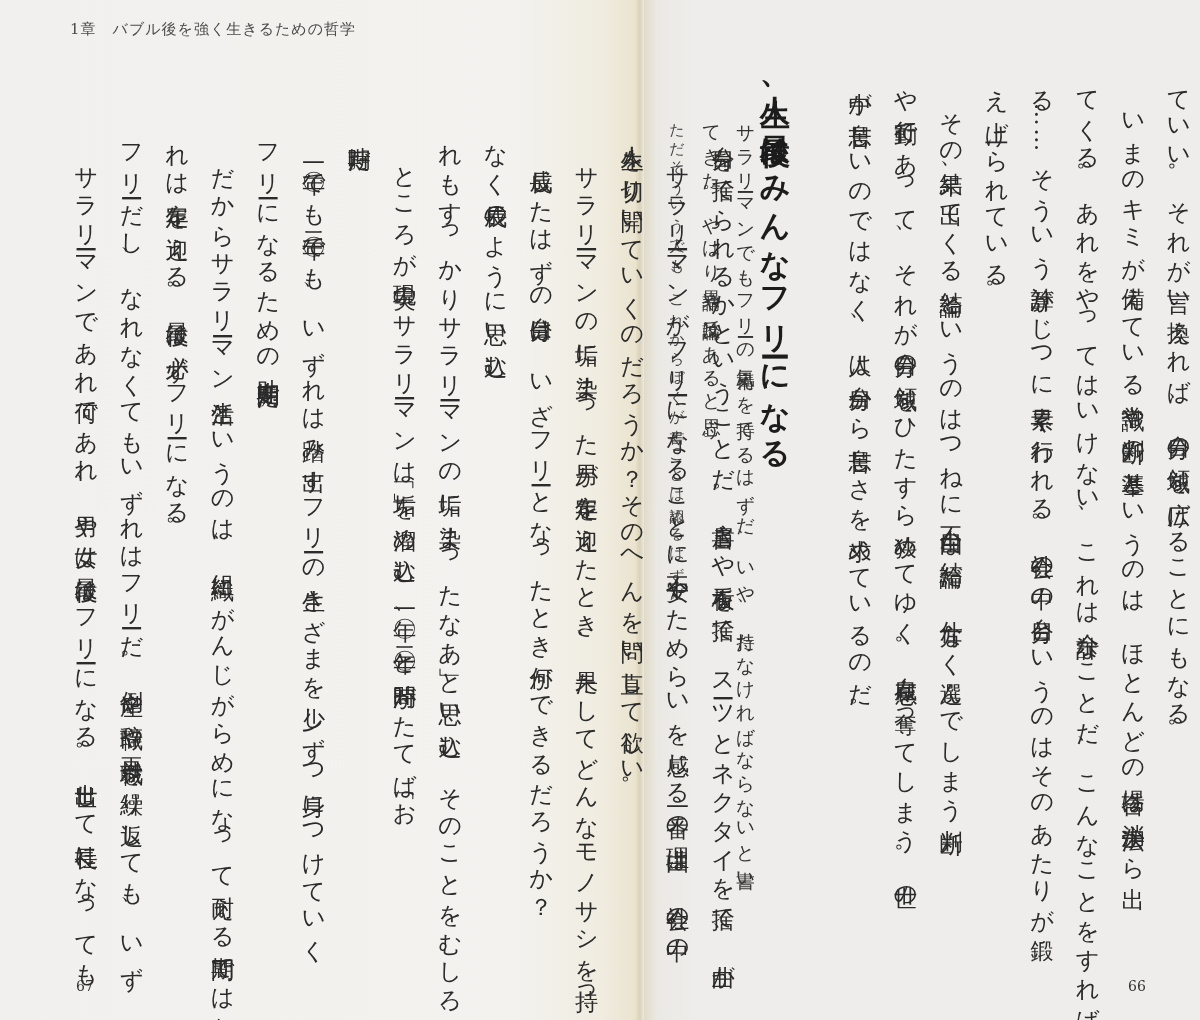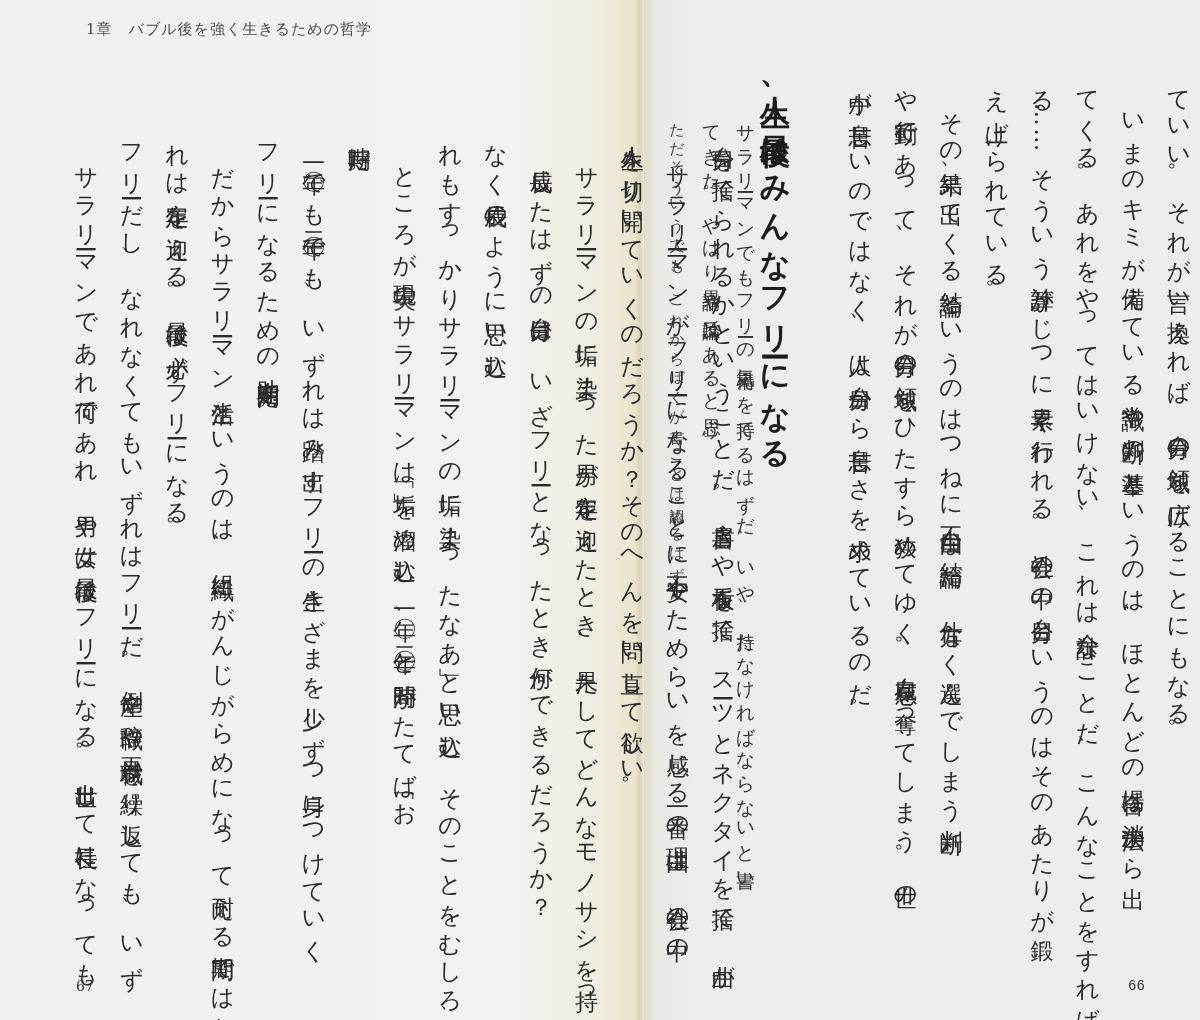--- a/index.html
+++ b/index.html
@@ -1,24 +1,24 @@
 <!DOCTYPE html>
 <html><head>
 <meta charset="utf-8">
 <style>
   html, body { margin:0; padding:0; }
   body { width:1200px; height:1020px; position:relative; overflow:hidden; background:#e9e8e6; font-family:"DejaVu Serif", serif; color:#2a2a2a; }
   .page { position:absolute; top:0; height:1020px; }
   .page-left { left:0; width:640px; background:linear-gradient(90deg,#f1f0ee 0%,#f3f2ef 80%,#f0ece0 94%,#e9e2cc 100%); }
   .page-right { left:640px; width:560px; background:linear-gradient(90deg,#ddd6c0 0%,#ebe9e4 3%,#eeedeb 10%,#eeedec 100%); }
   .gutter { position:absolute; left:636px; top:0; width:8px; height:1020px; background:linear-gradient(90deg,#e7dfc6,#d9d2bb,#ece9e1); }
-  .running-head { position:absolute; left:86px; top:20px; font-size:15px; letter-spacing:1px; color:#4a4a4a; white-space:nowrap;text-align:center; }
+  .running-head { position:absolute; left:70px; top:20px; font-size:15px; letter-spacing:1px; color:#4a4a4a; white-space:nowrap;text-align:center; }
   .folio { position:absolute; font-size:14px; color:#333; }
   .folio-left { left:76px; top:978px; }
-  .folio-right { left:1128px; top:978px;font-family:Liberation Mono, monospace; }
+  .folio-right { left:1128px; top:978px; }
   .text-block { position:absolute; writing-mode:vertical-rl; font-size:23.2px; line-height:45.5px; letter-spacing:2.3px; color:#2b2b2b; }
   .col { display:block; white-space:nowrap; }
   .indent { padding-top:1em; }
   .heading { position:absolute; writing-mode:vertical-rl; font-family:"DejaVu Sans", sans-serif; font-weight:bold; font-size:30px; letter-spacing:3px; left:754px; top:72px; color:#1c1c1c; white-space:nowrap; }
   .lead-block { position:absolute; writing-mode:vertical-rl; font-size:18.5px; line-height:34px; letter-spacing:2.6px; color:#333; left:660px; top:112px; }
   .lead-small { font-size:15px; letter-spacing:2px; color:#444; }
 </style>
 </head>
 <body>
 

